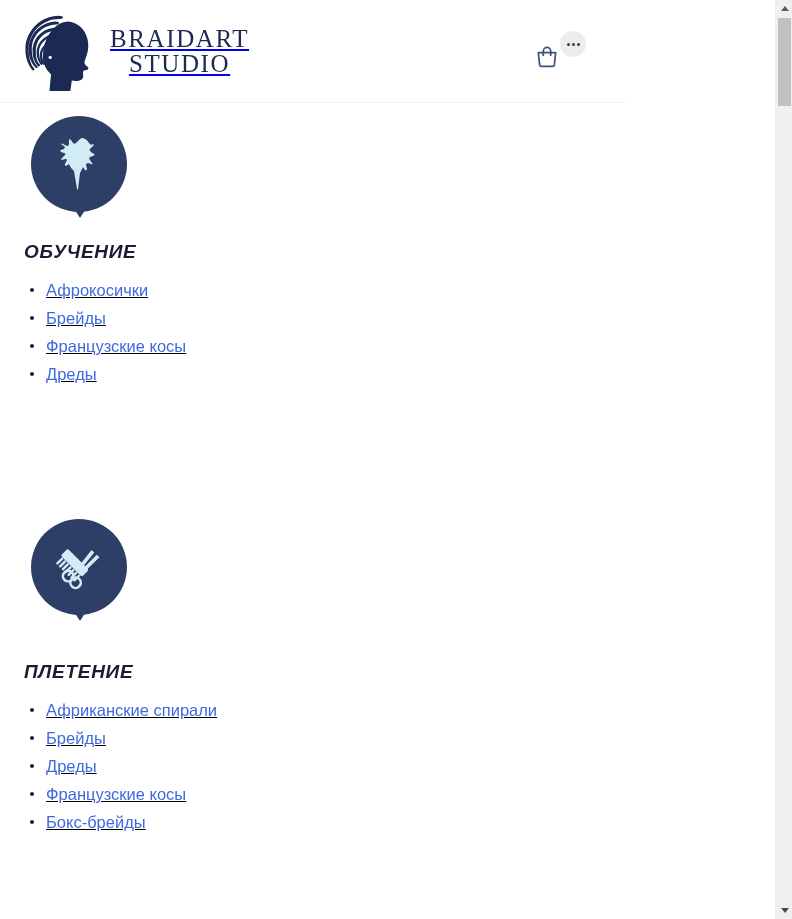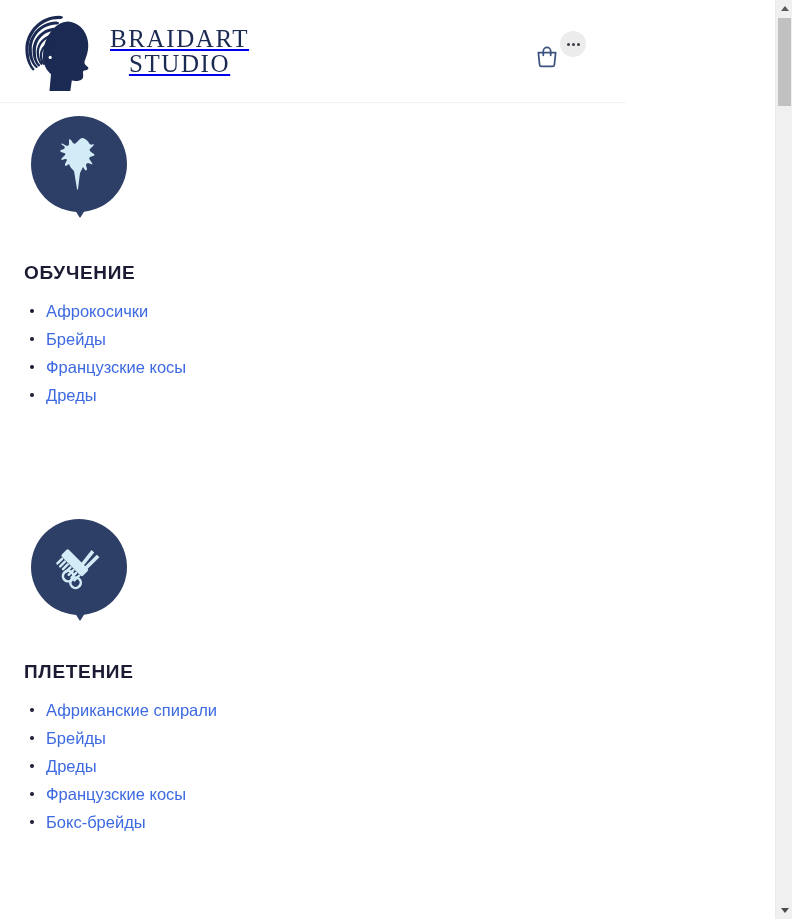--- a/index.html
+++ b/index.html
@@ -124,20 +124,21 @@
     font-weight:bold;
     color:#1b1b33;
     letter-spacing:0.7px;
     margin-left:24px;
   }
 
   .cat-list {
     list-style:none;
     margin:0 0 0 24px;
     padding:0;
+    text-decoration:underline;
   }
   .cat-list li {
     position:relative;
     padding-left:22px;
     font-size:16.5px;
     line-height:28px;
     color:#3e6ae1;
   }
   .cat-list li::before {
     content:"";
@@ -148,25 +149,25 @@
     border-radius:50%;
     background:#1b1b33;
   }
   .cat-list a {
     color:#3e6ae1;
     text-decoration:none;
   }
 
   
   .sec-1 { position:absolute; left:0; top:116px; }
-  .sec-1 .cat-title { margin-top:42px; }
+  .sec-1 .cat-title { margin-top:21px;font-style:italic; }
   .sec-1 .cat-list  { margin-top:13px; }
 
   .sec-2 { position:absolute; left:0; top:519px; }
-  .sec-2 .cat-title { margin-top:38px; }
+  .sec-2 .cat-title { margin-top:38px;font-style:italic; }
   .sec-2 .cat-list  { margin-top:13px; }
 
   
   .scrollbar {
     position:absolute;
     right:0; top:0;
     width:17px; height:919px;
     background:#f0f0f0;
     border-left:1px solid #ebebeb;
   }

